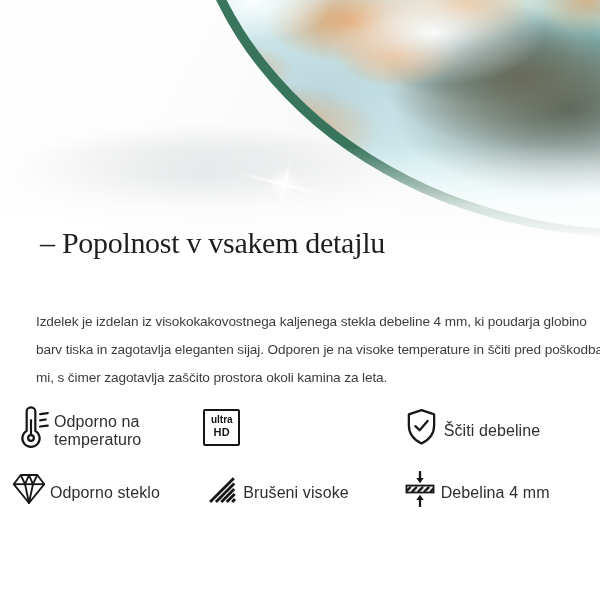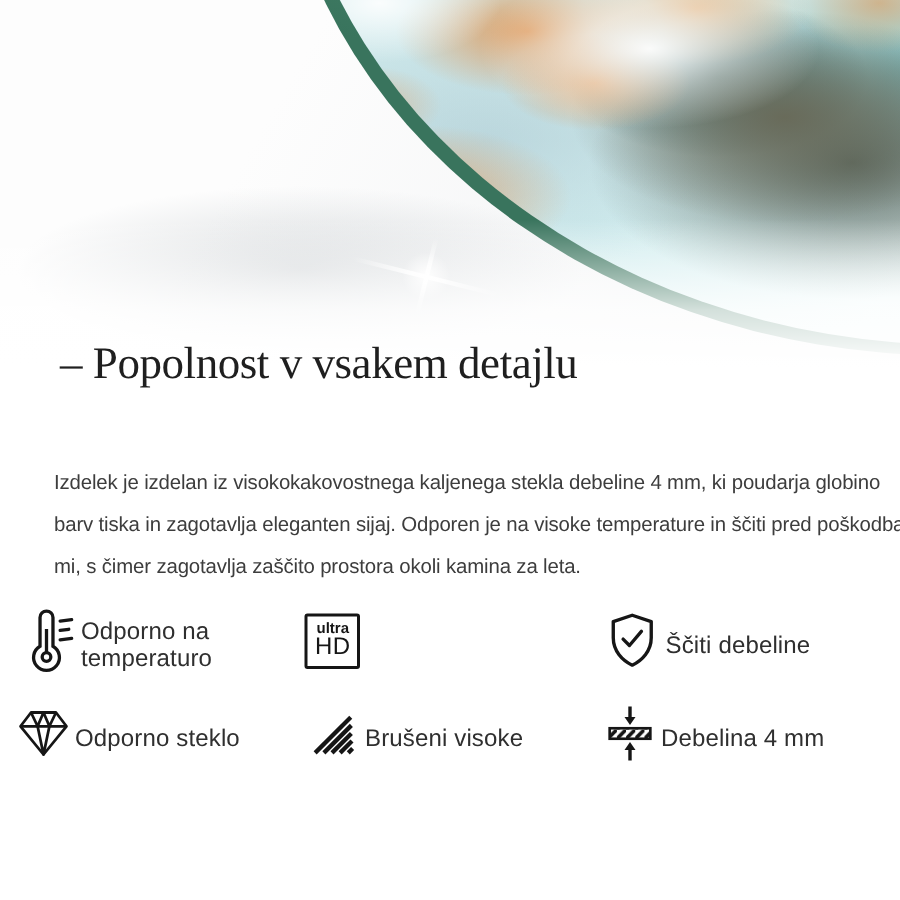--- a/index.html
+++ b/index.html
@@ -58,21 +58,21 @@
   .features{position:absolute;left:8px;top:403px;width:586px;z-index:5;
         display:grid;grid-template-columns:repeat(3,1fr);row-gap:14px;}
   .feature{display:flex;flex-direction:row;align-items:center;}
   .icon-box{height:48px;display:flex;align-items:center;justify-content:center;}
   .feature .label{margin-top:8px;font-size:16px;color:#2f2f2f;letter-spacing:0.1px;}
   .icon-box svg{display:block;}
   .icon-box svg *{vector-effect:none;}
   .hd-box{width:33px;height:33px;border:2.5px solid #161616;border-radius:2px;
         display:flex;flex-direction:column;align-items:center;justify-content:center;color:#161616;}
   .hd-box .hd-top{font-size:10px;line-height:10px;font-weight:600;}
-  .hd-box .hd-bottom{font-size:16px;line-height:14px;font-weight:400;letter-spacing:0.3px;}
+  .hd-box .hd-bottom{font-size:11px;line-height:14px;font-weight:700;letter-spacing:0.3px;}
 </style>
 </head>
 <body>
 
 <div class="stage">
 
   <div class="hero">
     <div class="hero-fog"></div>
     <div class="glass-edge"></div>
     <div class="glass-face"></div>

